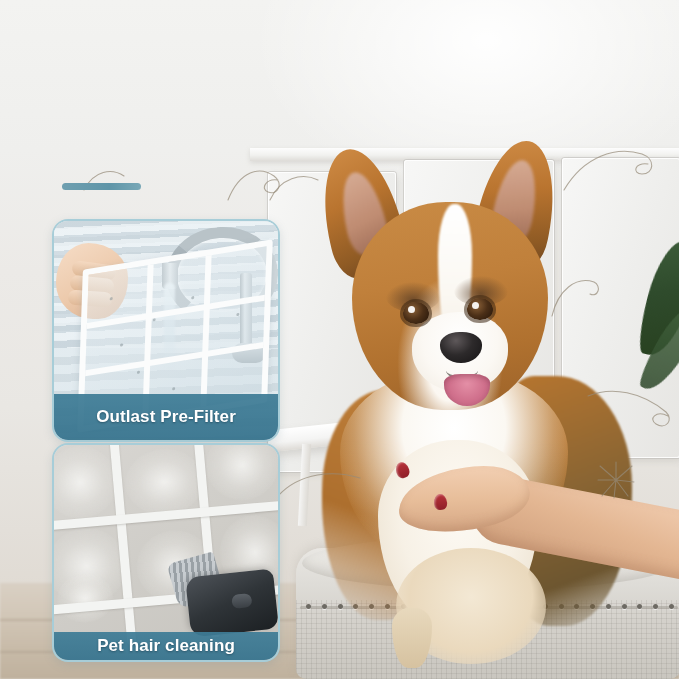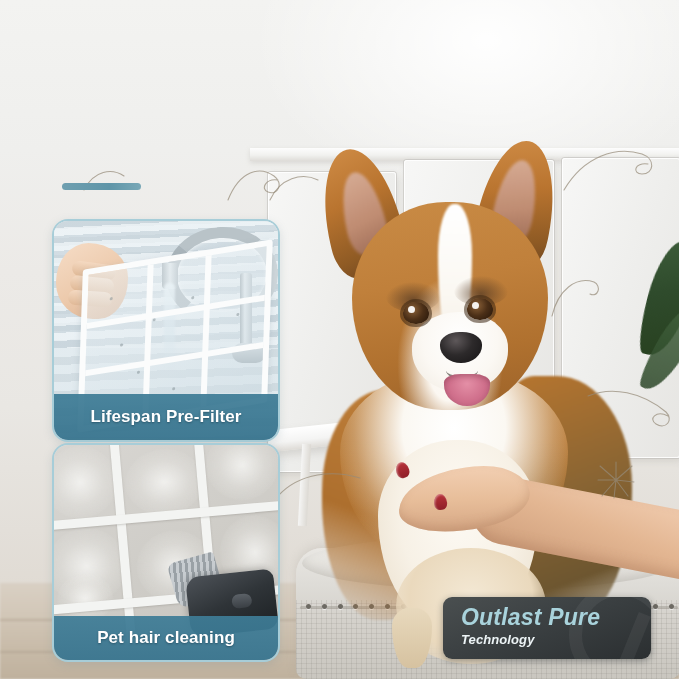--- a/index.html
+++ b/index.html
@@ -512,21 +512,21 @@
     background: linear-gradient(180deg, rgba(62,124,150,.93) 0%, rgba(56,116,142,.95) 100%);
     display: flex;
     align-items: center;
     justify-content: center;
     color: #ffffff;
     font-size: 17px;
     font-weight: 700;
     letter-spacing: .1px;
     text-shadow: 0 1px 2px rgba(20,50,66,.5);
   }
-  .card.c2 .caption { height: 44px; }
+  .card.c2 .caption { height: 28px; }
 
   
   .badge {
     position: absolute;
     left: 443px; top: 597px;
     width: 208px; height: 62px;
     border-radius: 9px;
     background: linear-gradient(160deg, #4a4f50 0%, #3b4042 45%, #2b2f31 100%);
     box-shadow: 0 2px 7px rgba(30,35,38,.4);
     overflow: hidden;
@@ -716,21 +716,21 @@
         <span class="speck" style="left:22px;top:26px"></span>
         <span class="speck" style="left:66px;top:54px"></span>
         <span class="speck" style="left:104px;top:38px"></span>
         <span class="speck" style="left:52px;top:104px"></span>
         <span class="speck" style="left:128px;top:96px"></span>
         <span class="speck" style="left:88px;top:126px"></span>
         <span class="speck" style="left:150px;top:62px"></span>
         <span class="speck" style="left:34px;top:74px"></span>
       </div>
     </div>
-    <div class="caption">Lifespan Pre-Filter</div>
+    <div class="caption">Outlast Pre-Filter</div>
   </div>
 
   <div class="card c2">
     <div class="card-photo">
       <div class="c2bg"></div>
       <div class="c2-grid">
         <div class="hairtuft" style="left:6px;top:4px;width:74px;height:72px"></div>
         <div class="hairtuft" style="left:88px;top:14px;width:78px;height:66px"></div>
         <div class="hairtuft" style="left:170px;top:2px;width:72px;height:70px"></div>
         <div class="hairtuft" style="left:2px;top:86px;width:80px;height:76px"></div>
@@ -743,19 +743,14 @@
         <div class="c2-bar h" style="top:160px"></div>
       </div>
       <div class="brush-bristles"></div>
       <div class="brush-body">
         <div class="brush-btn"></div>
       </div>
     </div>
     <div class="caption">Pet hair cleaning</div>
   </div>
 
-  <div class="badge">
-    <div class="badge-watermark"></div>
-    <div class="badge-title">Outlast Pure</div>
-    <div class="badge-sub">Technology</div>
-  </div>
 
 </div>
 
 </body></html>

